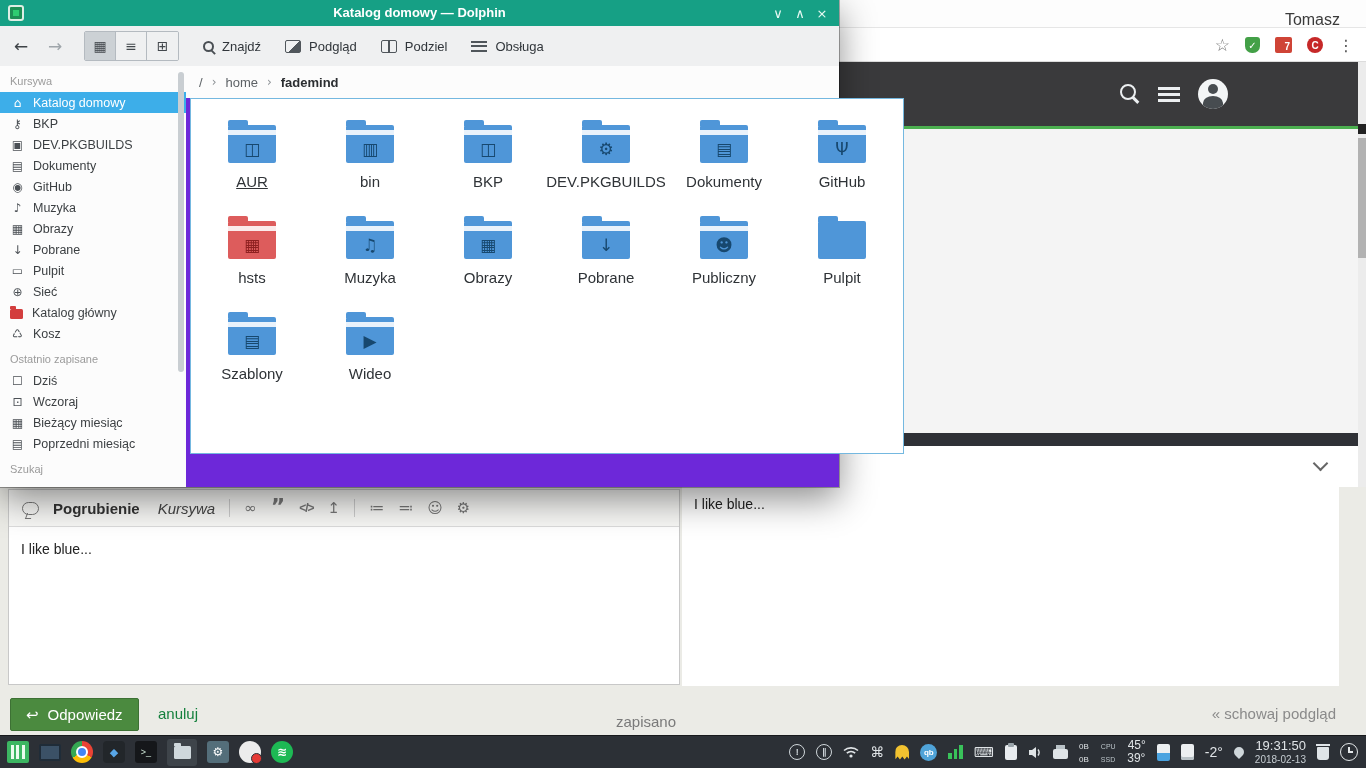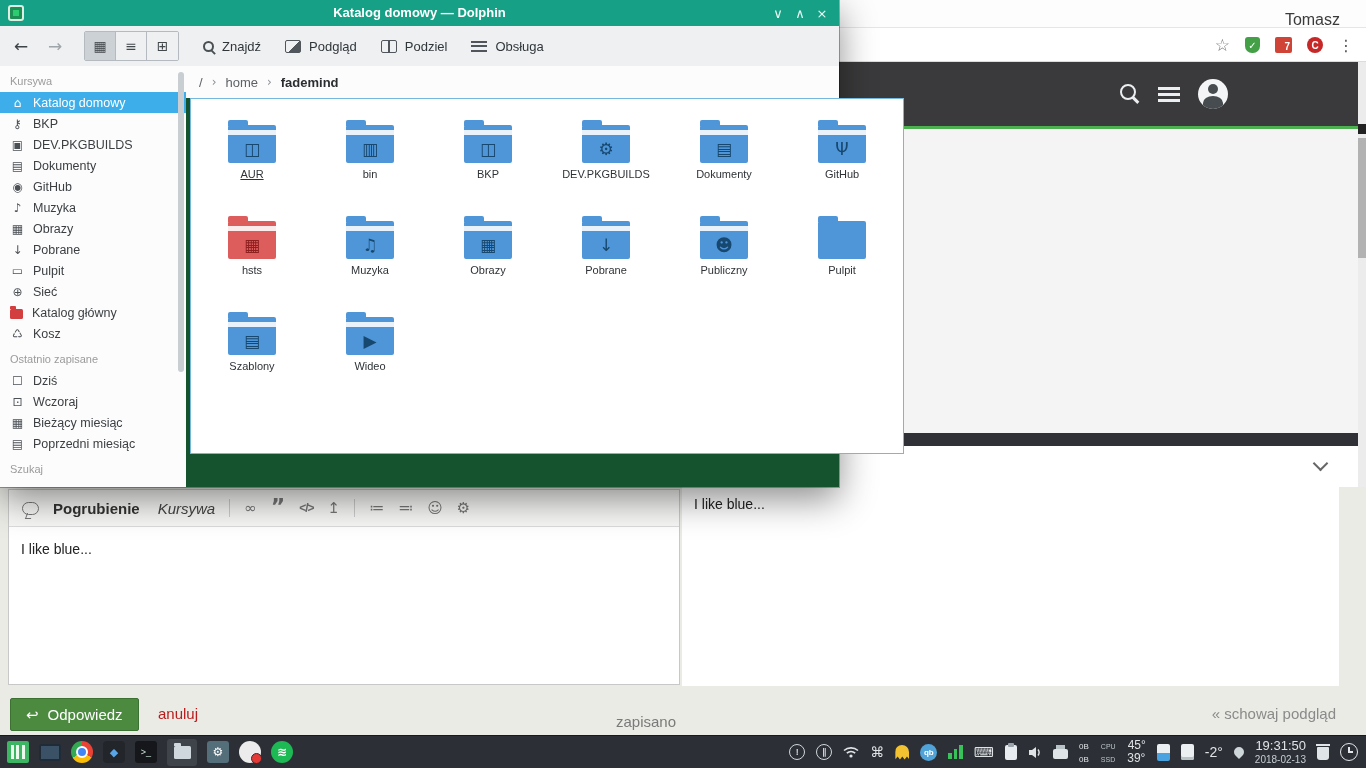--- a/index.html
+++ b/index.html
@@ -48,26 +48,26 @@
   .f-italic{font-style:italic;font-size:15px;color:#444;margin-left:4px}
   .f-sep{width:1px;height:18px;background:#ccc}
   .f-ic{font-size:15px;color:#777}
   .f-quote{font-size:22px;line-height:10px;height:12px;font-weight:bold}
   .f-code{font-size:12px;font-weight:bold;letter-spacing:-1px}
   .f-text{padding:14px 12px;font-size:14px;color:#222;height:157px}
   .f-preview{position:absolute;left:682px;top:0;right:27px;height:199px;background:#fff;padding:9px 12px;font-size:14px;color:#222}
   .f-actions{position:absolute;left:0;top:208px;right:0;height:40px}
   .reply-btn{position:absolute;left:10px;top:3px;height:33px;padding:0 15px;background:#4b8a3f;color:#fff;border:1px solid #3d7134;border-radius:2px;font-size:15px;display:flex;align-items:center;gap:9px}
   .reply-ic{font-size:15px}
-  .cancel-link{position:absolute;left:158px;top:10px;color:#b91c1c;font-size:15px}
+  .cancel-link{position:absolute;left:158px;top:10px;color:#15803d;font-size:15px}
   .saved{position:absolute;left:616px;top:18px;color:#7a7a7a;font-size:15px}
   .hide-preview{position:absolute;right:30px;top:10px;color:#8a8a8a;font-size:15px}
 
   
-  #dolphin{position:absolute;left:0;top:0;width:839px;height:487px;background:#14532d;z-index:10;box-shadow:0 12px 34px rgba(0,0,0,.45);outline:1px solid rgba(0,0,0,.3)}
+  #dolphin{position:absolute;left:0;top:0;width:839px;height:487px;background:#6d28d9;z-index:10;box-shadow:0 12px 34px rgba(0,0,0,.45);outline:1px solid rgba(0,0,0,.3)}
   .d-titlebar{position:absolute;left:0;top:0;right:0;height:26px;background:#16a085}
   .d-appicon{position:absolute;left:8px;top:5px;width:16px;height:16px;border-radius:3px;background:#2ecc71;box-shadow:inset 0 0 0 2px rgba(255,255,255,.85),inset 0 0 0 5px rgba(20,110,70,.65)}
   .d-title{position:absolute;left:0;right:0;top:0;height:26px;line-height:26px;text-align:center;color:#fff;font-weight:bold;font-size:13px}
   .win-btns{position:absolute;right:6px;top:0;height:26px;display:flex;align-items:center}
   .wbtn{width:22px;text-align:center;color:#eafaf4;font-size:13px}
   .d-toolbar{position:absolute;left:0;top:26px;right:0;height:40px;background:#eff0f1;display:flex;align-items:center}
   .navbtn{width:26px;text-align:center;font-size:17px;color:#3e4347;margin-left:8px}
   .navbtn.disabled{color:#9fa6ab}
   .viewgroup{display:flex;margin-left:16px;border:1px solid #b4bac0;border-radius:2px;overflow:hidden}
   .viewbtn{width:31px;height:28px;display:flex;align-items:center;justify-content:center;color:#43484d;font-size:14px;background:#eff0f1;border-right:1px solid #b4bac0}
@@ -93,21 +93,21 @@
   .d-view{position:absolute;left:190px;top:98px;width:714px;height:356px;background:#fff;border:1px solid #74b8e0}
   .grid{display:grid;grid-template-columns:repeat(6,118px);padding:14px 0 0 2px}
   .fitem{height:96px;display:flex;flex-direction:column;align-items:center;padding-top:6px}
   .folder{--fc:#4f96d8;position:relative;width:48px;height:38px;background:var(--fc);border-radius:2px;margin-top:6px}
   .folder::before{content:'';position:absolute;top:-5px;left:0;width:20px;height:6px;background:var(--fc);border-radius:2px 2px 0 0}
   .folder::after{content:'';position:absolute;top:5px;left:0;right:0;height:5px;background:rgba(255,255,255,.88)}
   .folder.plain::after{display:none}
   .folder .emblem{position:absolute;left:0;right:0;top:10px;bottom:0;display:flex;align-items:center;justify-content:center;font-size:17px;color:#17486f}
   .folder.red{--fc:#dd5c5c}
   .folder.red .emblem{color:#8e2020}
-  .flabel{margin-top:5px;font-size:11px;color:#2f3337}
+  .flabel{margin-top:10px;font-size:15px;color:#2f3337}
   .flabel.hovered{text-decoration:underline}
   .d-status{position:absolute;left:186px;right:0;bottom:0;height:33px;display:flex;align-items:center;background:#f5f6f7;padding:0 8px}
   .count{font-size:12.5px;color:#45494d;margin-left:4px}
   .slider{position:relative;width:146px;height:16px;margin-left:auto}
   .slider .track{position:absolute;left:0;right:0;top:7px;height:3px;background:#c6cacd;border-radius:2px}
   .slider .fill{position:absolute;left:0;width:42px;top:7px;height:3px;background:#3daee9;border-radius:2px}
   .slider .handle{position:absolute;left:36px;top:1px;width:14px;height:14px;border-radius:50%;background:#fdfdfd;border:1px solid #aeb3b7;box-shadow:0 1px 2px rgba(0,0,0,.25)}
   .capacity{width:58px;height:12px;background:#ccd0d3;border-radius:2px;margin-left:12px;position:relative;overflow:hidden}
   .capacity .fill{position:absolute;left:0;top:0;bottom:0;width:60%;background:#3daee9}
   .free{font-size:12.5px;color:#45494d;margin-left:10px;margin-right:4px}

